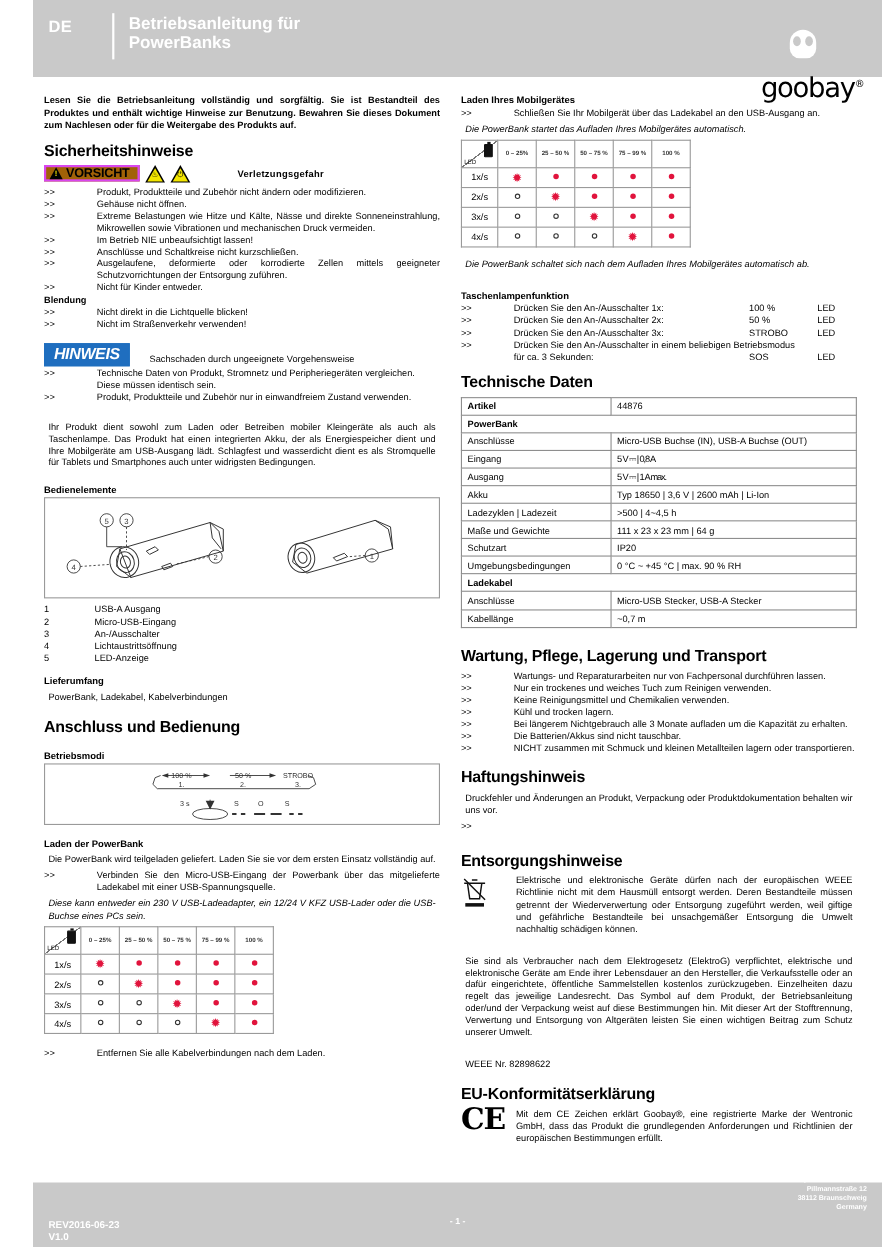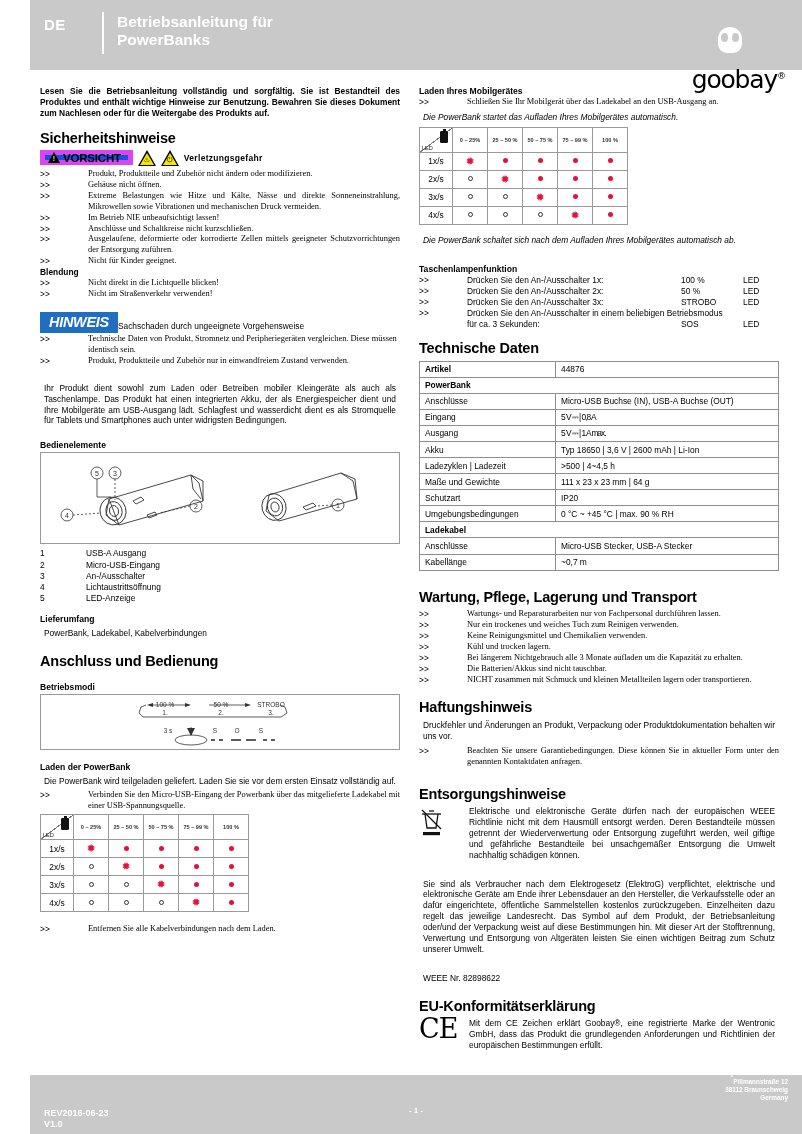--- a/index.html
+++ b/index.html
@@ -61,35 +61,35 @@
   .gap6{height:6px;}
   .gap8{height:8px;}
   .gap10{height:10px;}
   .gap12{height:12px;}
   .gap14{height:14px;}
   .gap18{height:18px;}
 
   
   .b{display:flex;font-size:8.4px;line-height:1.30;margin:0;}
   .b .m{width:48px;flex:0 0 48px;}
-  .b .t{flex:1;text-align:justify;font-family:Liberation Serif, serif;}
+  .b .t{flex:1;text-align:justify;}
   .b .t.nj{text-align:left;}
 
   
   .fl{display:flex;font-size:8.4px;line-height:1.32;}
   .fl .m{width:48px;flex:0 0 48px;}
   .fl .t{flex:1;}
   .fl .v{width:62px;flex:0 0 62px;}
   .fl .l{width:36px;flex:0 0 36px;}
 
   
   .warnrow{display:flex;align-items:center;gap:5px;margin:3px 0 3px 0;}
   .vorsicht{
     display:inline-flex;align-items:center;gap:3px;
-    background:#1d4ed8;border:5px solid #d946ef;
+    background:#a16207;border:2px solid #d946ef;
     padding:1px 7px 1px 3px;height:15px;box-sizing:border-box;
   }
   .vorsicht .tri{
     width:0;height:0;border-left:6px solid transparent;border-right:6px solid transparent;
     border-bottom:11px solid #000;position:relative;
   }
   .vorsicht .tri::after{
     content:"!";position:absolute;left:-2px;top:3px;width:4px;
     font-size:7px;color:#f3e600;font-weight:bold;text-align:center;line-height:8px;
   }
@@ -99,22 +99,22 @@
     border-left:9px solid transparent;border-right:9px solid transparent;border-bottom:16px solid #000;
   }
   .wtri::after{
     content:"";position:absolute;left:-7px;top:3px;
     border-left:7px solid transparent;border-right:7px solid transparent;border-bottom:12px solid #f3e600;
   }
   .wtri .gl{
     position:absolute;left:-4px;top:6px;width:8px;z-index:2;
     font-size:7px;line-height:8px;text-align:center;color:#000;
   }
-  .wlabel{font-size:8.5px;font-weight:bold;letter-spacing:.3px;}
-  .hinweis-row{display:flex;align-items:flex-end;gap:0;margin:2px 0 1px 0;}
+  .wlabel{font-size:8.5px;font-weight:bold;letter-spacing:.3px;margin-left:38px;}
+  .hinweis-row{display:flex;align-items:flex-end;gap:18px;margin:2px 0 1px 0;}
   .hinweis{
     background:#1f6ebf;color:#fff;font-weight:bold;font-style:italic;
     font-size:14.5px;padding:0 8px 1px 8px;letter-spacing:-.3px;line-height:18px;
     border:1px solid #1f6ebf;
   }
   .hinweis-txt{font-size:8.4px;font-weight:normal;padding-bottom:2px;}
 
   
   .figbox{border:1px solid #9a9a9a;box-sizing:border-box;background:#fff;}
   .fig-device{height:92px;margin:2px 0 4px 0;}
@@ -158,21 +158,21 @@
   table.tech{border-collapse:collapse;width:100%;margin-top:2px;}
   table.tech td{
     border:1px solid #8e8e8e;font-size:8.4px;padding:2.5px 5px;line-height:1.2;
   }
   table.tech td.k{width:125px;}
   table.tech td.sec{font-weight:bold;}
   .dc{letter-spacing:-1px;font-family:"Liberation Sans",sans-serif;margin-top:16px;}
 
   
   .weee{position:absolute;left:0;top:2px;width:26px;height:30px;}
-  .ce{font-size:27px;font-weight:normal;letter-spacing:-1px;line-height:1;font-family:"DejaVu Serif",serif;}
+  .ce{font-size:27px;font-weight:bold;letter-spacing:-1px;line-height:1;font-family:"DejaVu Serif",serif;}
   .ind{position:relative;padding-left:46px;}
 
   
   .footer{
     position:absolute;left:30px;top:1075px;width:772px;height:59px;background:#c9c9c9;
   }
   .f-rev{position:absolute;left:14px;top:33px;font-size:9px;font-weight:bold;color:#fff;line-height:1.25;}
   .f-page{position:absolute;left:0;right:0;top:31px;text-align:center;font-size:8px;font-weight:bold;color:#fff;}
   .f-addr{position:absolute;right:14px;top:-16px;font-size:6.4px;color:#fff;text-align:right;line-height:1.30;font-weight:bold;}
   .f-addr .brand{font-size:8px;}
@@ -233,21 +233,21 @@
       <div class="b">
           <span class="m">&gt;&gt;</span>
           <span class="t nj">Anschlüsse und Schaltkreise nicht kurzschließen.</span>
         </div>
       <div class="b">
           <span class="m">&gt;&gt;</span>
           <span class="t">Ausgelaufene, deformierte oder korrodierte Zellen mittels geeigneter Schutzvorrichtungen der Entsorgung zuführen.</span>
         </div>
       <div class="b">
           <span class="m">&gt;&gt;</span>
-          <span class="t nj">Nicht für Kinder geeignet.</span>
+          <span class="t nj">Nicht für Kinder entweder.</span>
         </div>
     </div>
 
     <div style="font-size:8.4px;font-weight:bold;line-height:1.30;">Blendung</div>
     <div class="b">
         <span class="m">&gt;&gt;</span>
         <span class="t nj">Nicht direkt in die Lichtquelle blicken!</span>
       </div>
     <div class="b">
         <span class="m">&gt;&gt;</span>
@@ -389,20 +389,21 @@
       </svg>
     </div>
 
     <div class="gap8"></div>
     <h3>Laden der PowerBank</h3>
     <div class="txt">Die PowerBank wird teilgeladen geliefert. Laden Sie sie vor dem ersten Einsatz vollständig auf.</div>
     <div class="b">
         <span class="m">&gt;&gt;</span>
         <span class="t">Verbinden Sie den Micro-USB-Eingang der Powerbank über das mitgelieferte Ladekabel mit einer USB-Spannungsquelle.</span>
       </div>
+    <div class="txt it">Diese kann entweder ein 230 V USB-Ladeadapter, ein 12/24 V KFZ USB-Lader oder die USB-Buchse eines PCs sein.</div>
 
     <table class="led">
       <tbody>
           <tr>
         <td class="corner">
           <span class="slash"></span>
           <span class="bat"></span>
           <span class="led-lbl">LED</span>
         </td>
         <th class="hd">0 – 25%</th>
@@ -635,21 +636,20 @@
         <span class="m">&gt;&gt;</span>
         <span class="t nj">NICHT zusammen mit Schmuck und kleinen Metallteilen lagern oder transportieren.</span>
       </div>
 
     <div class="gap14"></div>
 
     <h2>Haftungshinweis</h2>
     <div class="txt">Druckfehler und Änderungen an Produkt, Verpackung oder Produktdokumentation behalten wir uns vor.</div>
     <div class="b">
         <span class="m">&gt;&gt;</span>
-        <span class="t">Beachten Sie unsere Garantiebedingungen. Diese können Sie in aktueller Form unter den genannten Kontaktdaten anfragen.</span>
       </div>
 
     <div class="gap18"></div>
 
     <h2>Entsorgungshinweise</h2>
     <div class="ind">
       <svg class="weee" viewBox="0 0 26 30">
         <g stroke="#111" stroke-width="1.3" fill="none">
           <path d="M6 6 L8 20 L17 20 L19 6"></path>
           <line x1="3" y1="6" x2="22" y2="6"></line>

